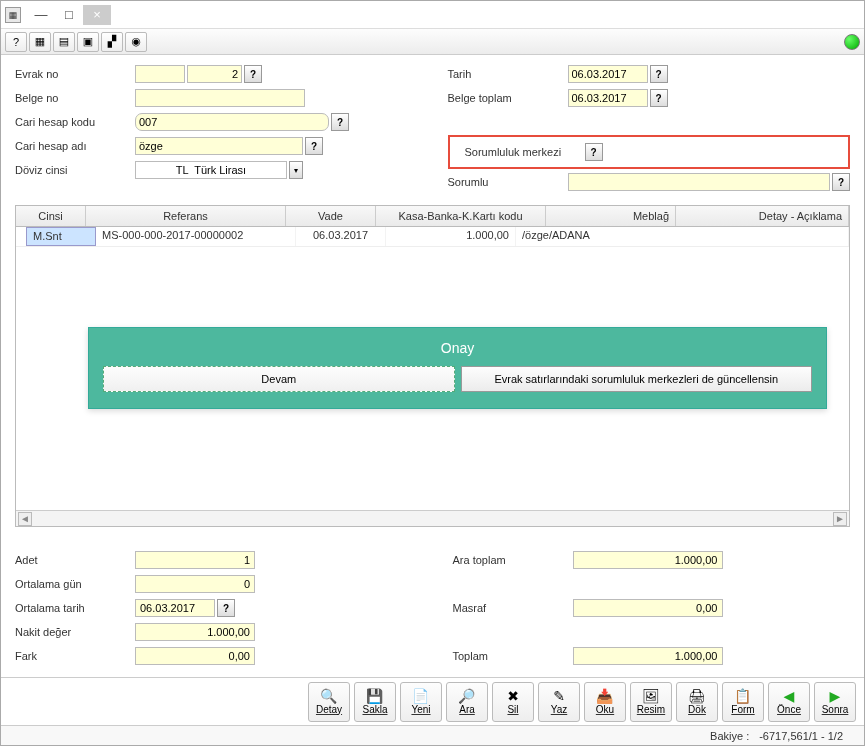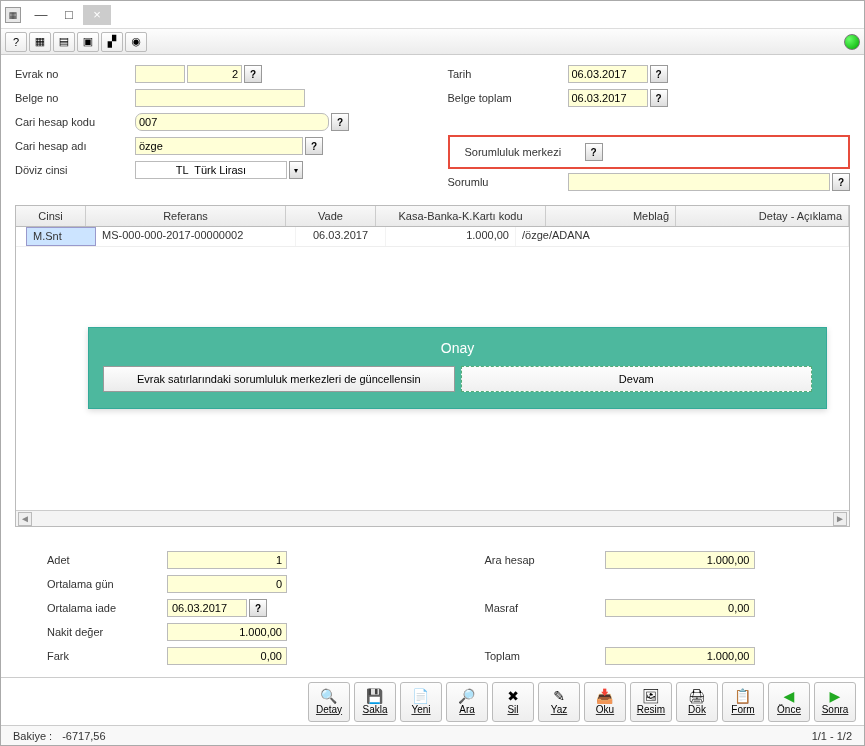--- a/index.html
+++ b/index.html
@@ -50,34 +50,34 @@
   .confirm .c-title{ text-align:center; color:#fff; font-size:14px; margin-bottom:10px; font-weight:normal;}
   .confirm .c-btns{ display:flex; gap:6px;}
   .confirm .c-btn{ flex:1; height:26px; border:1px solid #999; background:linear-gradient(#fdfdfd,#ececec); font-size:11px; cursor:pointer;}
   .confirm .c-btn.primary{ border:1px dashed #5a7; background:linear-gradient(#fdfdfd,#f0f0f0);}
 
   .hscroll{ height:16px; background:#f4f4f4; border-top:1px solid #ccc; display:flex; justify-content:space-between; align-items:center; padding:0 2px; color:#888; font-size:10px; }
   .hscroll .arrow{ width:14px; height:14px; border:1px solid #bbb; display:flex; align-items:center; justify-content:center; cursor:pointer; background:#eee;}
 
   
   .summary{ display:flex; gap:40px; margin-top:22px; }
-  .summary .scol{ flex:1;margin-left:32px;}
+  .summary .scol{ flex:1;}
   .srow{ display:flex; align-items:center; height:22px; margin-bottom:2px;}
   .srow .slbl{ width:120px;}
   .srow .sval{ width:120px; text-align:right; height:18px; background:#ffffd7; border:1px solid #bbb; padding:1px 4px; font-size:11px;}
   .rightcol .srow .sval{ width:150px;}
 
   
   .bottombar{ height:48px; border-top:1px solid #ccc; padding:4px 8px; display:flex; justify-content:flex-end; align-items:center; gap:4px; background:#fff;}
   .bbtn{ width:42px; height:40px; border:1px solid #bbb; background:linear-gradient(#fdfdfd,#eee); border-radius:3px; display:flex; flex-direction:column; align-items:center; justify-content:center; font-size:10px; cursor:pointer; gap:1px;}
   .bbtn .icn{ font-size:14px; line-height:14px;}
   .bbtn .lbl-underline{ text-decoration: underline; text-decoration-color:#333;}
 
   
-  .statusbar{ height:20px; border-top:1px solid #ccc; background:#f8f8f8; display:flex; align-items:center; padding:0 12px; font-size:11px; justify-content:space-between; color:#333;}
+  .statusbar{ height:20px; border-top:1px solid #ccc; background:#f8f8f8; display:flex; align-items:center; padding:0 21px; font-size:11px; justify-content:flex-end; color:#333;}
   .statusbar .bakiye{ display:flex; gap:10px;}
 
 </style>
 </head>
 <body>
 
 <div class="window">
 
   <div class="titlebar">
     <div class="app-icon">▦</div>
@@ -188,58 +188,58 @@
           <div class="gc cinsi" style="width:70px">M.Snt</div>
           <div class="gc" style="width:200px">MS-000-000-2017-00000002</div>
           <div class="gc" style="width:90px;text-align:center">06.03.2017</div>
           <div class="gc" style="width:130px;text-align:right">1.000,00</div>
           <div class="gc" style="flex:1">/özge/ADANA</div>
         </div>
 
         <div class="confirm">
           <div class="c-title">Onay</div>
           <div class="c-btns">
+            <button class="c-btn primary">Devam</button>
             <button class="c-btn">Evrak satırlarındaki sorumluluk merkezleri de güncellensin</button>
-            <button class="c-btn primary">Devam</button>
           </div>
         </div>
       </div>
       <div class="hscroll">
         <div class="arrow">◄</div>
         <div class="arrow">►</div>
       </div>
     </div>
 
     <div class="summary">
       <div class="scol">
         <div class="srow">
             <div class="slbl">Adet</div>
             <input class="sval" value="1" style="">
           </div>
         <div class="srow">
             <div class="slbl">Ortalama gün</div>
             <input class="sval" value="0" style="">
           </div>
         <div class="srow">
-            <div class="slbl">Ortalama iade</div>
+            <div class="slbl">Ortalama tarih</div>
             <input class="sval" style="text-align: left; width: 80px;" value="06.03.2017">
             <button class="help-btn" style="margin-left:2px">?</button>
           </div>
         <div class="srow">
             <div class="slbl">Nakit değer</div>
             <input class="sval" value="1.000,00" style="">
           </div>
         <div class="srow">
             <div class="slbl">Fark</div>
             <input class="sval" value="0,00" style="">
           </div>
       </div>
       <div class="scol rightcol">
         <div class="srow">
-            <div class="slbl">Ara hesap</div>
+            <div class="slbl">Ara toplam</div>
             <input class="sval" value="1.000,00" style="">
           </div>
         <div class="srow" style="height:22px"></div>
         <div class="srow">
             <div class="slbl">Masraf</div>
             <input class="sval" value="0,00" style="">
           </div>
         <div class="srow" style="height:22px"></div>
         <div class="srow">
             <div class="slbl">Toplam</div>

